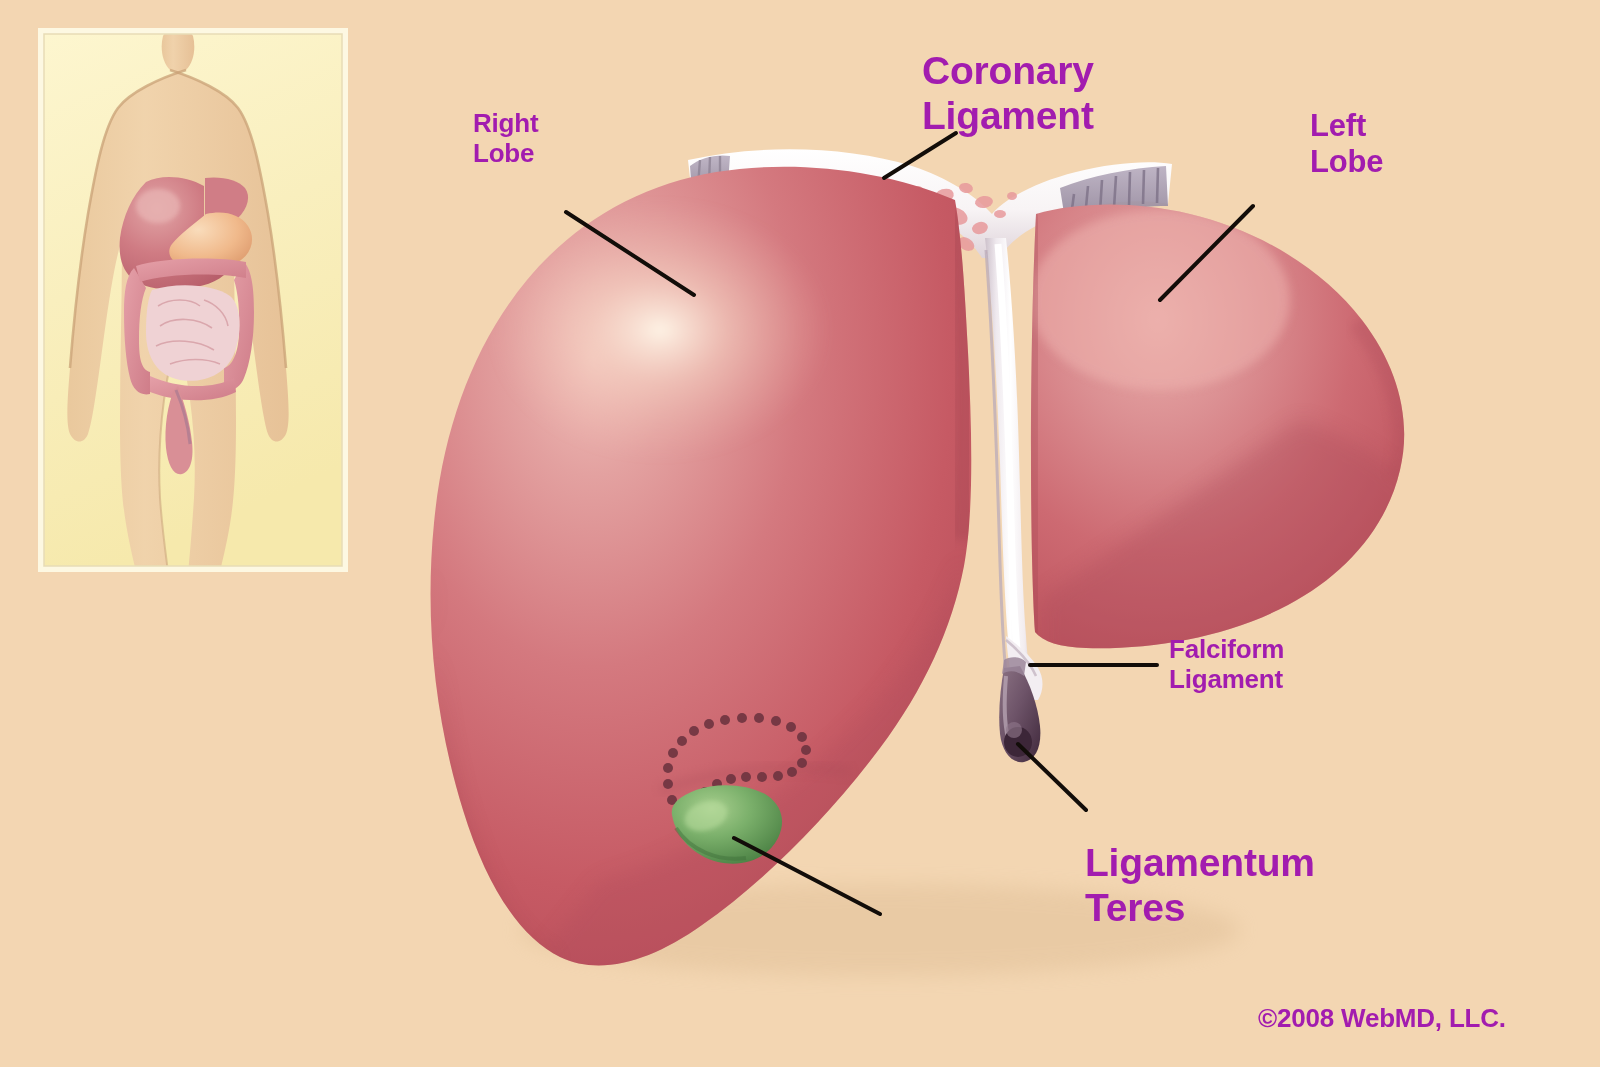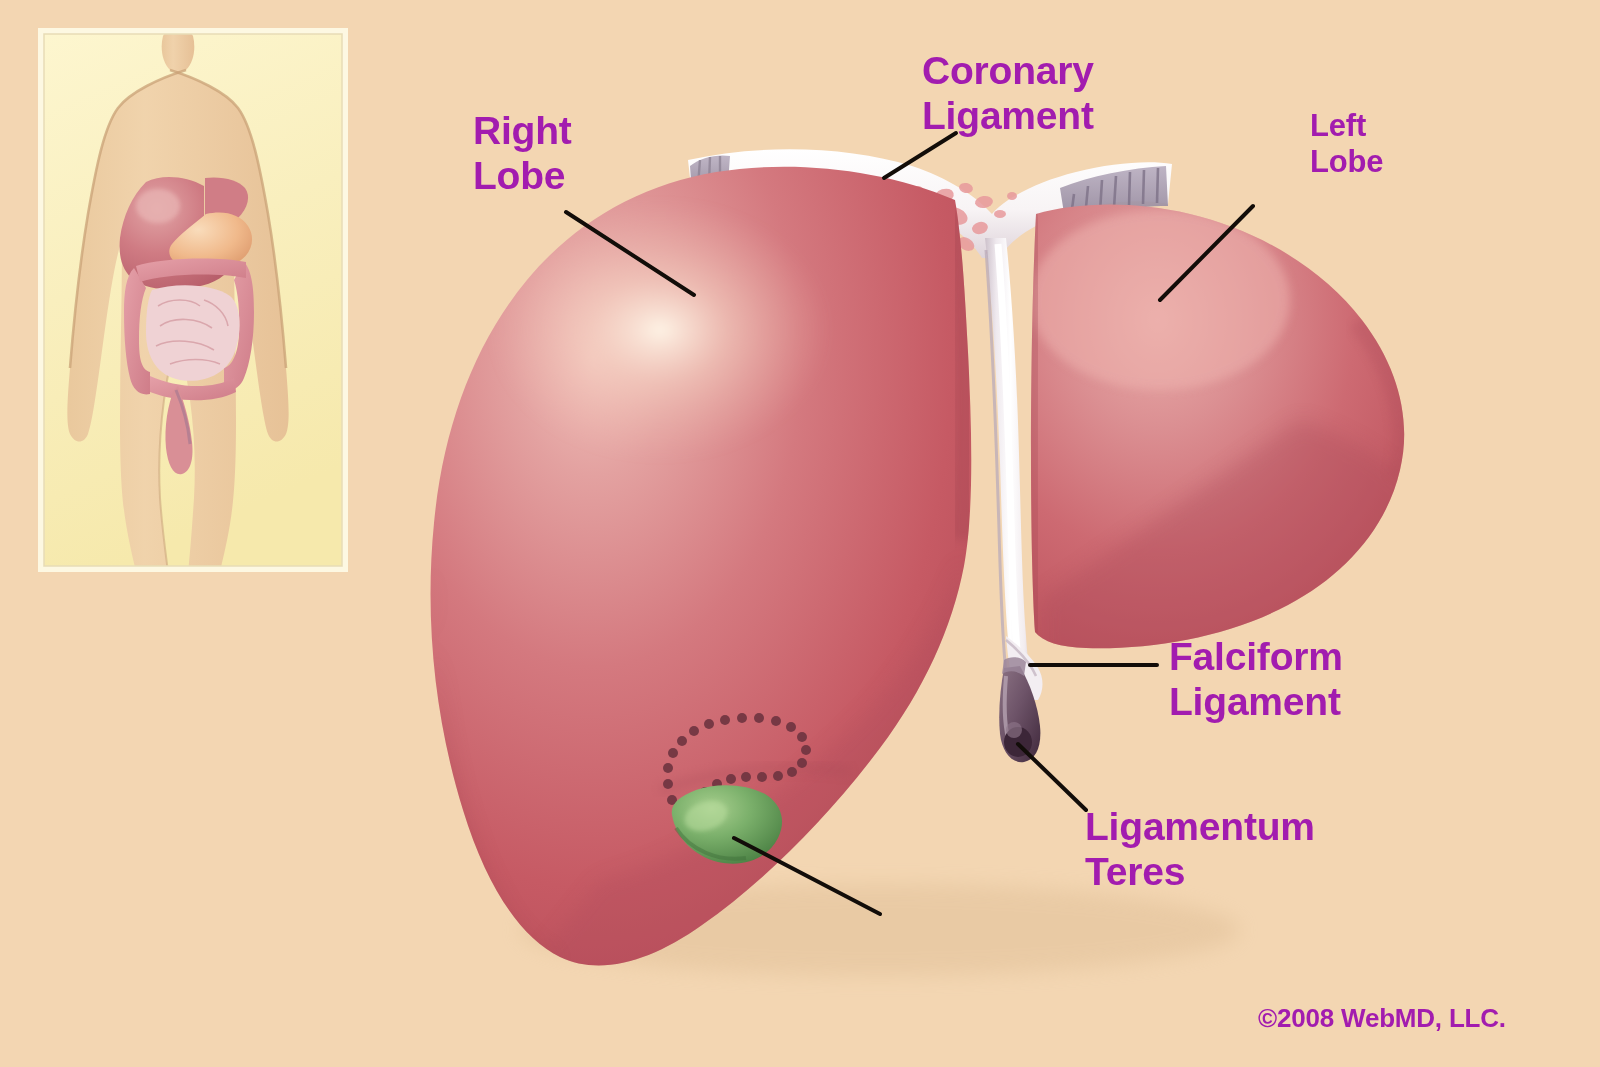--- a/index.html
+++ b/index.html
@@ -19,25 +19,25 @@
 
   .label {
     position: absolute;
     font-family: "Liberation Sans", sans-serif;
     font-weight: bold;
     color: #a21caf;
     line-height: 1.16;
     white-space: pre-line;
     letter-spacing: -0.2px;
   }
-  .lbl-right-lobe   { left: 473px; top: 108px; font-size: 39px; }
+  .lbl-right-lobe   { left: 473px; top: 108px; font-size: 26px; }
   .lbl-coronary     { left: 922px; top: 48px;  font-size: 39px; }
   .lbl-left-lobe    { left: 1310px; top: 108px; font-size: 31px; }
-  .lbl-falciform    { left: 1169px; top: 634px; font-size: 39px; }
-  .lbl-ligteres     { left: 1085px; top: 804px; font-size: 39px; }
+  .lbl-falciform    { left: 1169px; top: 634px; font-size: 26px; }
+  .lbl-ligteres     { left: 1085px; top: 840px; font-size: 39px; }
   .lbl-gallbladder  { left: 789px;  top: 912px; font-size: 39px; }
   .lbl-copyright    { left: 1258px; top: 1003px; font-size: 26px; font-weight: bold; }
 </style>
 </head>
 <body>
 
 <div id="stage">
 
   <svg id="art" viewBox="0 0 1600 1067" width="1600" height="1067">
     <defs>

